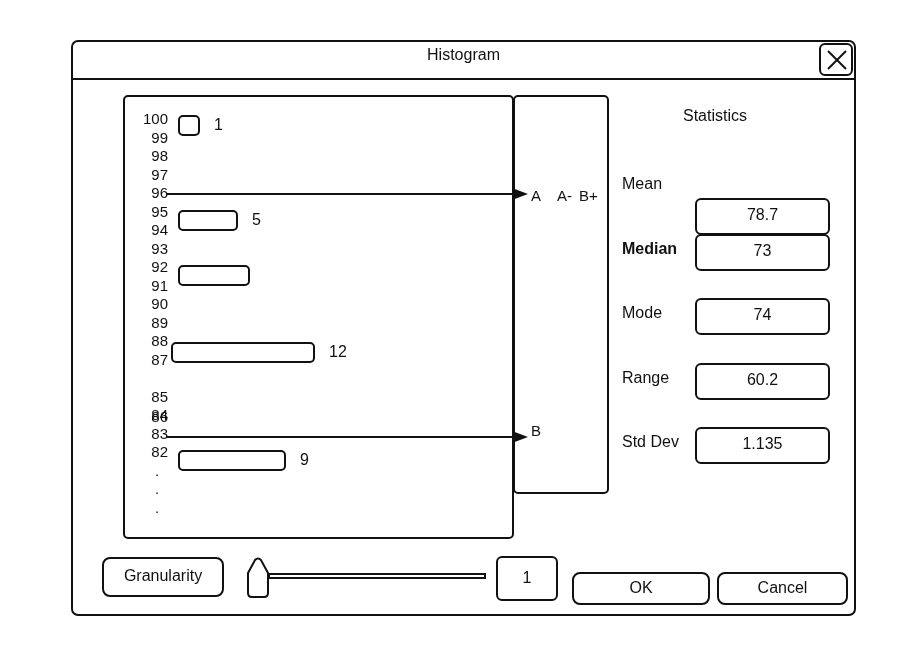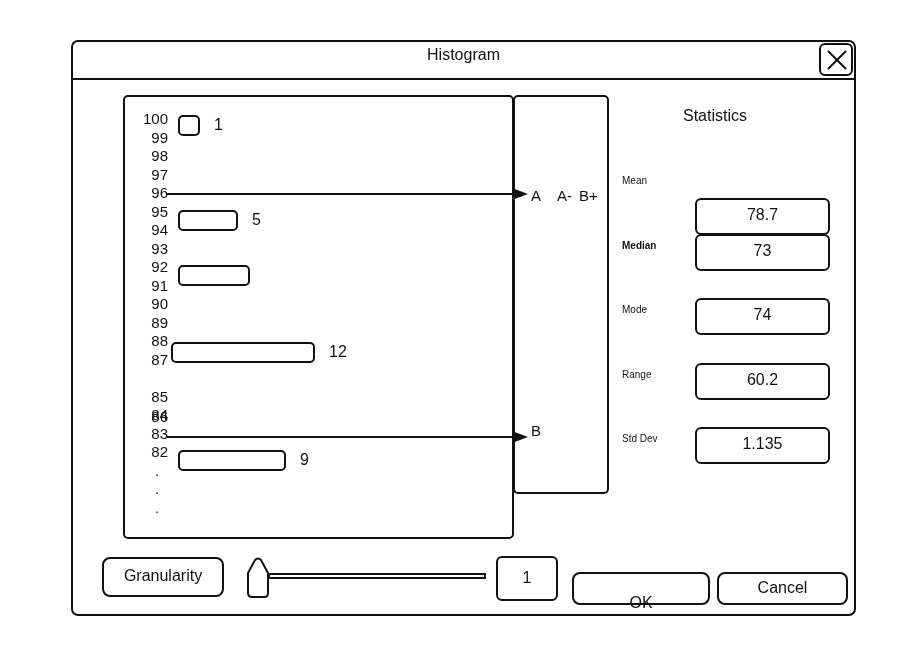--- a/index.html
+++ b/index.html
@@ -19,21 +19,21 @@
     .grade-box { left: 513px; top: 95px; width: 96px; height: 399px;
                  border: 2px solid #111; border-radius: 5px; }
     .tick { left: 140px; width: 28px; text-align: right; font-size: 15px; line-height: 14px; }
     .bar { border: 2px solid #111; border-radius: 5px; background: #fff; height: 21px; }
     .bar-label { font-size: 16px; }
     .cutoff-line { height: 2px; background: #111; }
     .arrow { width: 0; height: 0; border-top: 6px solid transparent;
              border-bottom: 6px solid transparent; border-left: 16px solid #111; }
     .grade-label { font-size: 15px; }
     .stats-title { left: 640px; top: 107px; width: 150px; text-align: center; font-size: 16px; }
-    .stat-label { left: 622px; font-size: 10px; }
+    .stat-label { left: 622px; font-size: 16px; }
     .stat-field { left: 695px; width: 135px; height: 37px; border: 2px solid #111;
                   border-radius: 6px; text-align: center; font-size: 16px; padding-top: 6px;
                   background: #fff; }
     .btn { border: 2px solid #111; border-radius: 8px; background: #fff; text-align: center;
            font-size: 16px; cursor: pointer; }
     .slider-track { left: 268px; top: 573px; width: 218px; height: 6px;
                     border: 2px solid #111; background: #fff; }
     .slider-thumb { left: 245px; top: 557px; }
     .dots { left: 150px; font-size: 14px; width: 14px; text-align: center; }
   </style>
@@ -113,14 +113,14 @@
     <div class="abs stat-label" style="top: 433px;">Std Dev</div>
     <div class="abs stat-field" style="top: 427px;">1.135</div>
   </div>
 
 <div class="abs btn" style="left:102px; top:557px; width:122px; height:40px; padding-top:8px;">Granularity</div>
 <div class="abs slider-track"></div>
 <svg class="abs slider-thumb" width="28" height="42" viewBox="0 0 28 42">
   <path d="M3,16 L10,3 Q13,0 16,3 L23,16 L23,36 Q23,40 19,40 L7,40 Q3,40 3,36 Z" fill="#fff" stroke="#111" stroke-width="2"></path>
 </svg>
 <div class="abs btn" style="left:496px; top:556px; width:62px; height:45px; padding-top:11px; border-radius:6px;">1</div>
-<div class="abs btn" style="left:572px; top:572px; width:138px; height:33px; padding-top:20px;">OK</div>
+<div class="abs btn" style="left:572px; top:572px; width:138px; height:33px; padding-top:5px;">OK</div>
 <div class="abs btn" style="left:717px; top:572px; width:131px; height:33px; padding-top:5px;">Cancel</div>
 
 </body></html>

